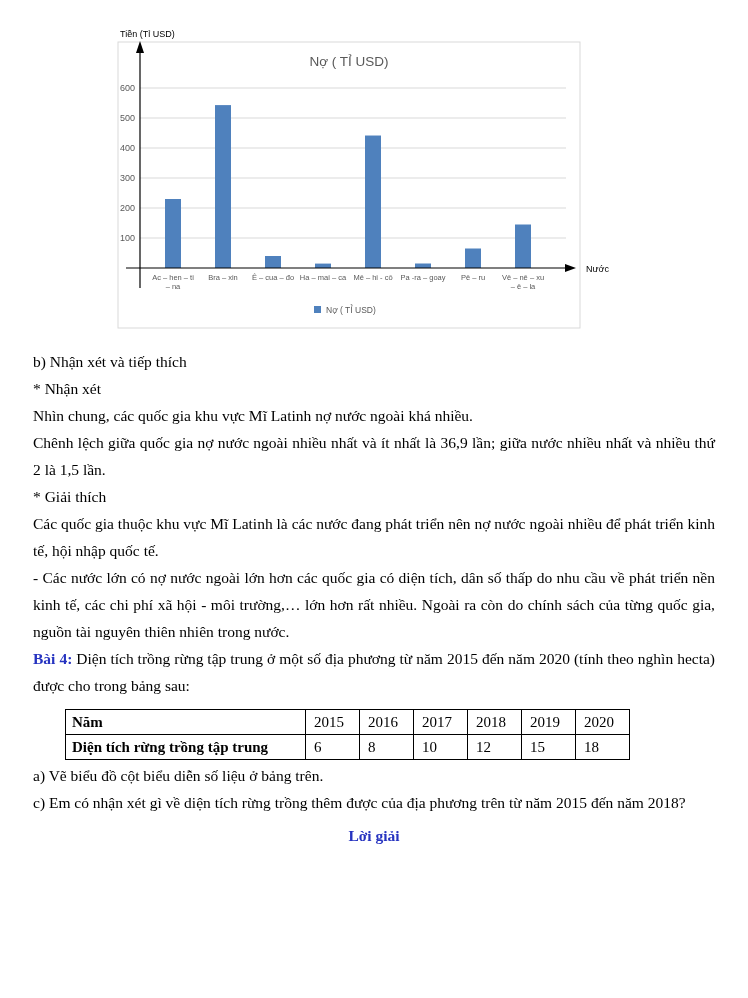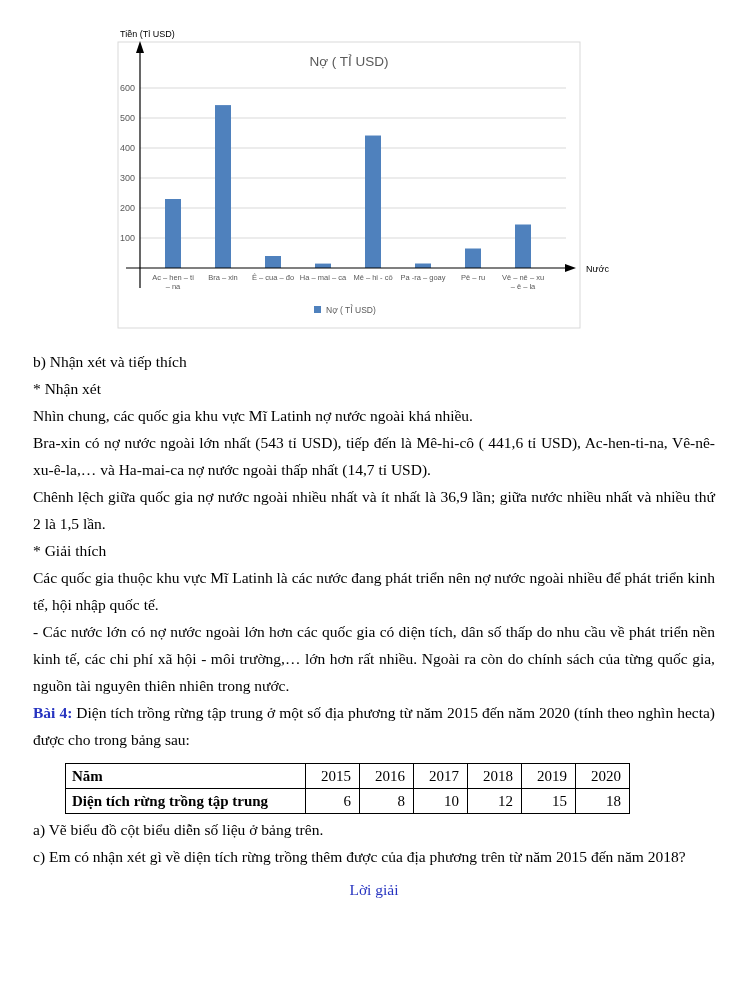--- a/index.html
+++ b/index.html
@@ -29,33 +29,33 @@
   .bold { font-weight: bold; }
   table.data-table {
     border-collapse: collapse;
     margin: 10px 0 2px 32px;
     font-size: 15px;
   }
   table.data-table td {
     border: 1px solid #000;
     height: 25px;
     padding: 1px 8px;
-    text-align: right;
+    text-align: left;
     vertical-align: middle;
   }
   table.data-table td.label-cell {
     text-align: left;
     font-weight: bold;
     width: 240px;
     padding-left: 6px;
   }
   table.data-table td.num-cell { min-width: 54px; }
   .solution-heading {
     text-align: center;
-    font-weight: normal;
+    font-weight: bold;
     margin: 6px 0 0 0;
     line-height: 27px;
   }
 </style>
 </head>
 <body>
 
 <div class="page">
 
   <div class="chart-wrap">
@@ -100,21 +100,20 @@
         <text x="486" y="246" font-size="9" fill="#000">Nước</text>
         <rect x="214" y="280" width="7" height="7" fill="#4f81bd"></rect>
         <text x="226" y="287" font-size="8.5" fill="#595959">Nợ ( TỈ USD)</text>
       </svg>
   </div>
 
   <div class="text-block">
     <p>b) Nhận xét và tiếp thích</p>
     <p>* Nhận xét</p>
     <p>Nhìn chung, các quốc gia khu vực Mĩ Latinh nợ nước ngoài khá nhiều.</p>
-    <p>Bra-xin có nợ nước ngoài lớn nhất (543 tỉ USD), tiếp đến là Mê-hi-cô ( 441,6 tỉ USD), Ac-hen-ti-na, Vê-nê-xu-ê-la,… và Ha-mai-ca nợ nước ngoài thấp nhất (14,7 tỉ USD).</p>
     <p>Chênh lệch giữa quốc gia nợ nước ngoài nhiều nhất và ít nhất là 36,9 lần; giữa nước nhiều nhất và nhiều thứ 2 là 1,5 lần.</p>
     <p>* Giải thích</p>
     <p>Các quốc gia thuộc khu vực Mĩ Latinh là các nước đang phát triển nên nợ nước ngoài nhiều để phát triển kinh tế, hội nhập quốc tế.</p>
     <p>- Các nước lớn có nợ nước ngoài lớn hơn các quốc gia có diện tích, dân số thấp do nhu cầu về phát triển nền kinh tế, các chi phí xã hội - môi trường,… lớn hơn rất nhiều. Ngoài ra còn do chính sách của từng quốc gia, nguồn tài nguyên thiên nhiên trong nước.</p>
     <p><span class="accent bold">Bài 4:</span><span> Diện tích trồng rừng tập trung ở một số địa phương từ năm 2015 đến năm 2020 (tính theo nghìn hecta) được cho trong bảng sau:</span></p>
   </div>
 
   <table class="data-table">
     <tbody>
       <tr>

